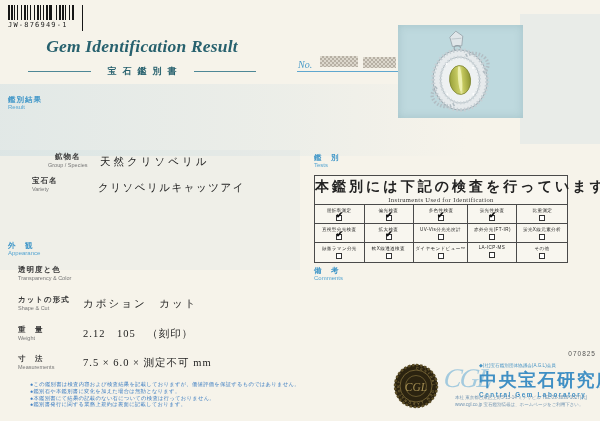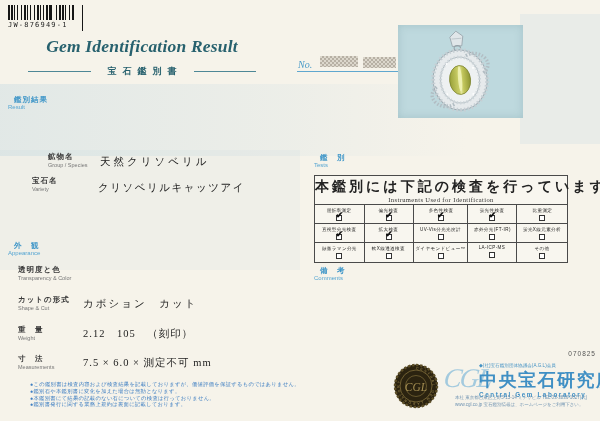--- a/index.html
+++ b/index.html
@@ -32,21 +32,21 @@
   .title-block h1 {
     font-family:"Liberation Serif", serif; font-style:italic; font-weight:bold;
     font-size:17.5px; color:#27616e; letter-spacing:.2px; white-space:nowrap;
   }
   .subtitle-row { display:flex; align-items:center; gap:11px; margin-top:8px; }
   .subtitle-row .rule { flex:1; height:1px; background:#4d8796; }
   .subtitle-text { font-size:9px; font-weight:bold; color:#27616e; letter-spacing:6px; padding-left:6px; white-space:nowrap; }
 
   
   .sec { position:absolute; line-height:1.1; }
-  .sec .jp { font-size:7.5px; font-weight:bold; color:#3f96c8; letter-spacing:1px; white-space:nowrap;margin-left:6px; }
+  .sec .jp { font-size:7.5px; font-weight:bold; color:#3f96c8; letter-spacing:1px; white-space:nowrap; }
   .sec .en { font-size:6px; color:#55a5d2; white-space:nowrap; }
 
   
   .flabel { position:absolute; line-height:1.15; }
   .flabel .jp { font-size:7.5px; font-weight:bold; color:#3a3a3a; letter-spacing:1px; white-space:nowrap; }
   .flabel .en { font-size:5.5px; color:#777; white-space:nowrap; }
   .fvalue {
     position:absolute; font-family:"Liberation Serif","DejaVu Serif",serif;
     font-size:10.5px; color:#1c1c1c; letter-spacing:2px; white-space:nowrap;
   }
@@ -120,21 +120,21 @@
       <span class="subtitle-text">宝石鑑別書</span>
       <span class="rule"></span>
     </div>
   </div>
 
   <div class="sec" style="left:8px; top:96px;">
     <div class="jp">鑑別結果</div>
     <div class="en">Result</div>
   </div>
 
-  <div class="flabel" style="left:48px; top:153px;">
+  <div class="flabel" style="left:48px; top:153px;text-align:center;">
     <div class="jp">鉱物名</div>
     <div class="en">Group / Species</div>
   </div>
   <div class="fvalue" style="left:100px; top:155px; letter-spacing:3px;">天然クリソベリル</div>
 
   <div class="flabel" style="left:32px; top:177px;">
     <div class="jp">宝石名</div>
     <div class="en">Variety</div>
   </div>
   <div class="fvalue" style="left:98px; top:181px; letter-spacing:1.5px;">クリソベリルキャッツアイ</div>

